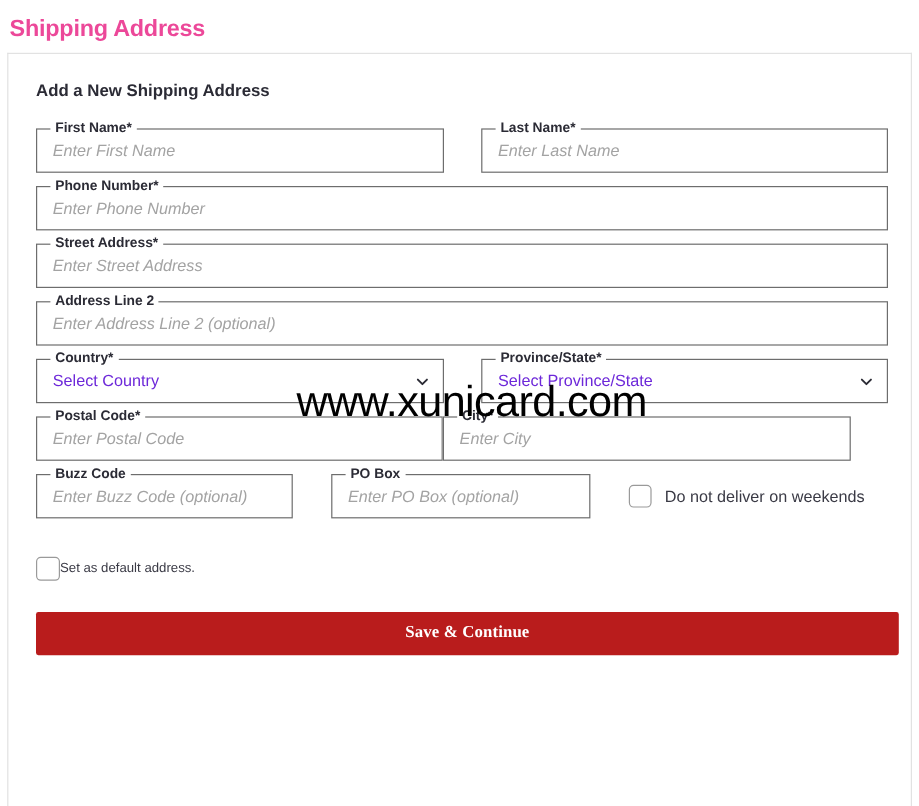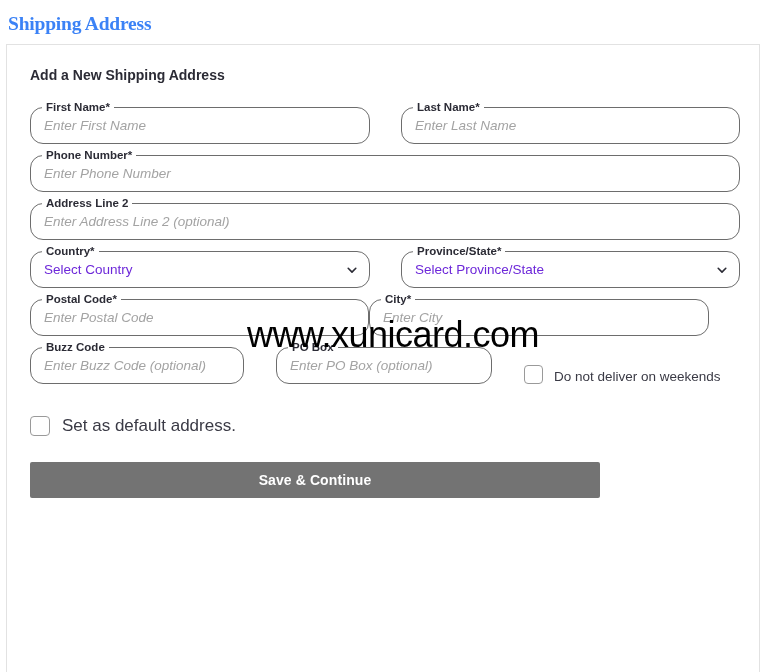--- a/index.html
+++ b/index.html
@@ -21,23 +21,22 @@
     overflow: hidden;
   }
 
   
   .page-title {
     position: absolute;
     left: 8px;
     top: 13px;
     font-size: 19.5px;
     font-weight: bold;
-    color: #3b82f6;
+    color: #ec4899;
     letter-spacing: -0.2px;
-    font-family: Liberation Serif, serif;
   }
 
   
   .card {
     position: absolute;
     left: 6px;
     top: 44px;
     width: 754px;
     height: 628px;
     background: #ffffff;
@@ -65,21 +64,21 @@
   .row {
     position: relative;
     display: flex;
     margin-bottom: 11px;
   }
 
   
   .field {
     position: relative;
     border: 1px solid #6d6d6d;
-    border-radius: 13px;
+    border-radius: 0;
     height: 37px;
     background: #ffffff;
   }
 
   .field.col-left  { width: 340px; margin-right: 31px; }
   .field.col-right { width: 339px; padding-left: 28px; }
   .field.full      { width: 710px; }
 
   .field.narrow-1 { width: 214px; margin-right: 32px; }
   .field.narrow-2 { width: 216px; margin-right: 32px; }
@@ -146,21 +145,21 @@
     pointer-events: none;
     color: #2b2b35;
     display: flex;
     align-items: center;
     justify-content: center;
   }
 
   
   .checkbox-wrap {
     display: flex;
-    align-items: flex-end;
+    align-items: center;
     height: 37px;
   }
   .checkbox-box {
     width: 19px;
     height: 19px;
     border: 1px solid #9a9a9a;
     border-radius: 4px;
     background: #ffffff;
     flex: none;
     cursor: pointer;
@@ -173,33 +172,33 @@
   }
 
   .row-default {
     position: relative;
     margin-top: 32px;
     margin-bottom: 0;
     display: flex;
     align-items: center;
   }
   .row-default .checkbox-box { width: 20px; height: 20px; }
-  .row-default .checkbox-label { margin-left: 12px; font-size: 17px; }
+  .row-default .checkbox-label { margin-left: 0; font-size: 11px; }
 
   
   .submit-btn {
     display: block;
-    width: 570px;
+    width: 719px;
     height: 36px;
     margin-top: 26px;
-    background: #737373;
+    background: #b91c1c;
     color: #ffffff;
     border: none;
     border-radius: 2px;
-    font-family: Liberation Sans, sans-serif;
+    font-family: Liberation Serif, serif;
     font-size: 14px;
     font-weight: bold;
     cursor: pointer;
     letter-spacing: 0.1px;
   }
 
   
   .watermark {
     position: absolute;
     left: 247px;
@@ -237,20 +236,26 @@
         </div>
       </div>
 
       <div class="row">
         <div class="field full">
           <span class="field-legend">Phone Number*</span>
           <input class="field-input" type="text" placeholder="Enter Phone Number" style="">
         </div>
       </div>
 
+      <div class="row">
+        <div class="field full">
+          <span class="field-legend">Street Address*</span>
+          <input class="field-input" type="text" placeholder="Enter Street Address" style="">
+        </div>
+      </div>
 
       <div class="row">
         <div class="field full">
           <span class="field-legend">Address Line 2</span>
           <input class="field-input" type="text" placeholder="Enter Address Line 2 (optional)" style="">
         </div>
       </div>
 
       <div class="row">
         <div class="field col-left">

